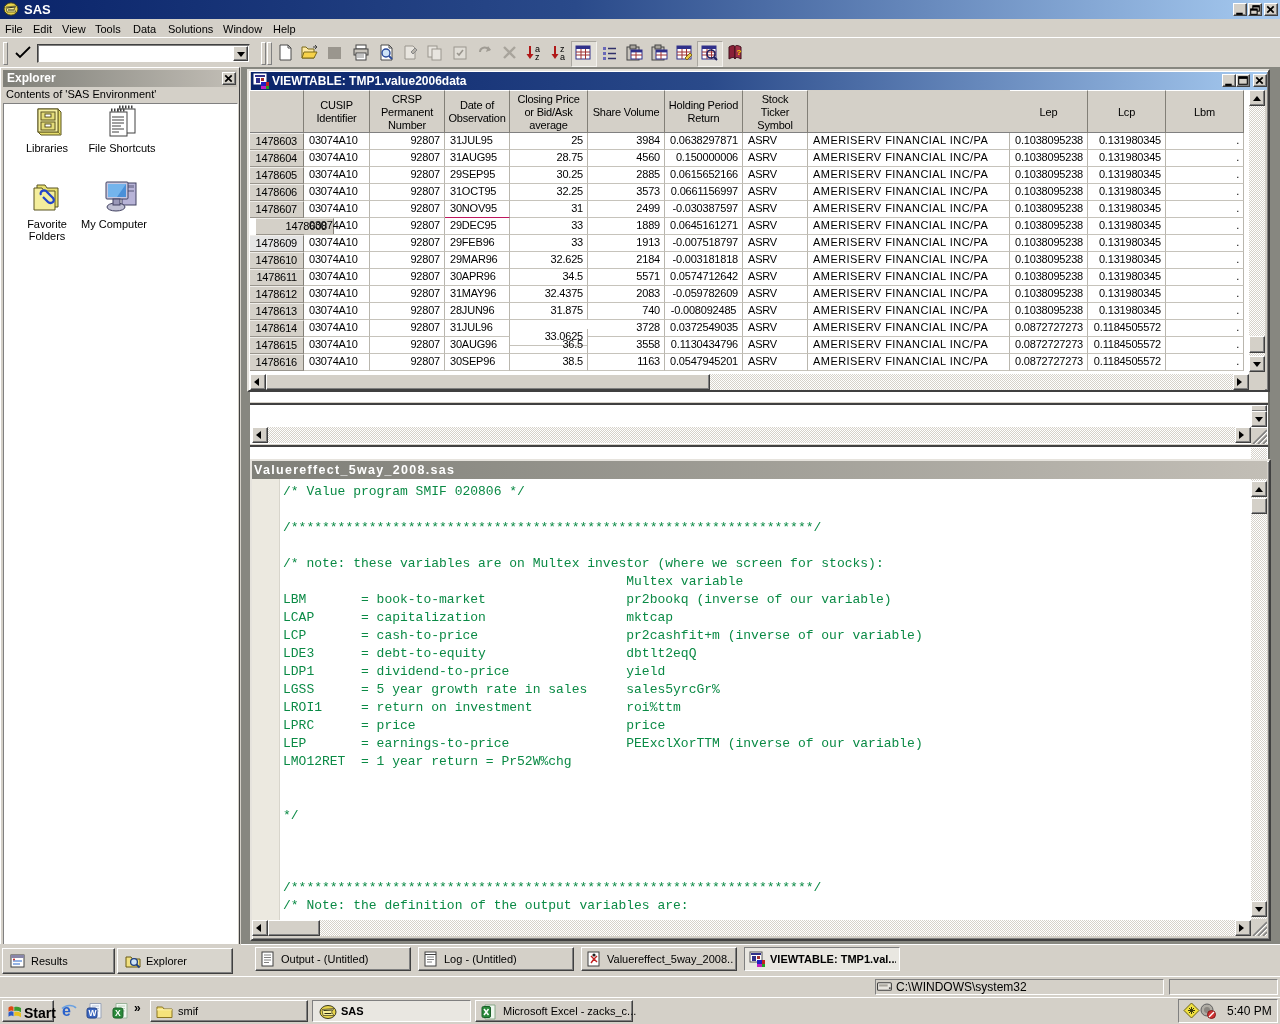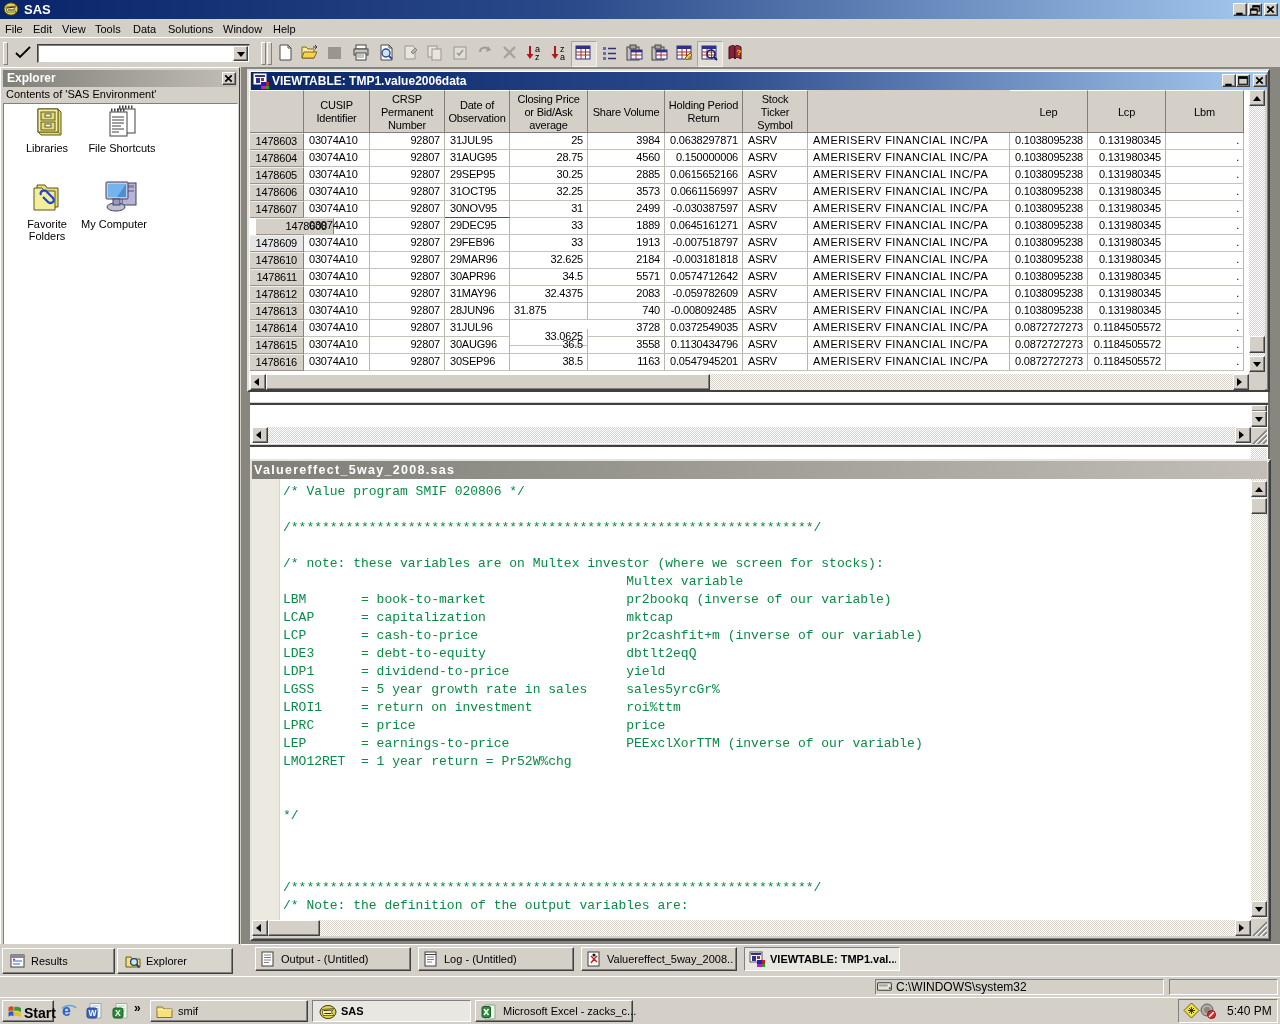--- a/index.html
+++ b/index.html
@@ -380,21 +380,21 @@
 <div class="cell tbt" style="left:665px;top:286px;width:78px;height:17px;border-right:1px solid #b9b6ae;border-bottom:1px solid #c6c3bb;box-sizing:border-box;padding:1px 4px 0 4px;text-align:right">-0.059782609</div>
 <div class="cell tbt" style="left:743px;top:286px;width:65px;height:17px;border-right:1px solid #b9b6ae;border-bottom:1px solid #c6c3bb;box-sizing:border-box;padding:1px 4px 0 5px;text-align:left">ASRV</div>
 <div class="cell tbt" style="left:808px;top:286px;width:202px;height:17px;border-right:1px solid #b9b6ae;border-bottom:1px solid #c6c3bb;box-sizing:border-box;padding:1px 4px 0 5px;text-align:left;letter-spacing:0.45px">AMERISERV FINANCIAL INC/PA</div>
 <div class="cell tbt" style="left:1010px;top:286px;width:78px;height:17px;border-right:1px solid #b9b6ae;border-bottom:1px solid #c6c3bb;box-sizing:border-box;padding:1px 4px 0 4px;text-align:right">0.1038095238</div>
 <div class="cell tbt" style="left:1088px;top:286px;width:78px;height:17px;border-right:1px solid #b9b6ae;border-bottom:1px solid #c6c3bb;box-sizing:border-box;padding:1px 4px 0 4px;text-align:right">0.131980345</div>
 <div class="cell tbt" style="left:1166px;top:286px;width:78px;height:17px;border-right:1px solid #b9b6ae;border-bottom:1px solid #c6c3bb;box-sizing:border-box;padding:1px 4px 0 4px;text-align:right">.</div>
 <div class="cell tbt num" style="left:250px;top:303px;width:54px;height:17px;background:#d4d0c8;border-right:1px solid #827f77;border-bottom:1px solid #9a968e;border-top:1px solid #f0eeea;box-sizing:border-box;padding:1px 6px 0 0">1478613</div>
 <div class="cell tbt" style="left:304px;top:303px;width:66px;height:17px;border-right:1px solid #b9b6ae;border-bottom:1px solid #c6c3bb;box-sizing:border-box;padding:1px 4px 0 5px;text-align:left">03074A10</div>
 <div class="cell tbt" style="left:370px;top:303px;width:75px;height:17px;border-right:1px solid #b9b6ae;border-bottom:1px solid #c6c3bb;box-sizing:border-box;padding:1px 4px 0 4px;text-align:right">92807</div>
 <div class="cell tbt" style="left:445px;top:303px;width:65px;height:17px;border-right:1px solid #b9b6ae;border-bottom:1px solid #c6c3bb;box-sizing:border-box;padding:1px 4px 0 5px;text-align:left">28JUN96</div>
-<div class="cell tbt" style="left:510px;top:303px;width:78px;height:17px;border-right:1px solid #b9b6ae;border-bottom:1px solid #c6c3bb;box-sizing:border-box;padding:1px 4px 0 4px;text-align:left">31.875</div>
+<div class="cell tbt" style="left:510px;top:303px;width:78px;height:17px;border-right:1px solid #b9b6ae;border-bottom:1px solid #c6c3bb;box-sizing:border-box;padding:1px 4px 0 4px;text-align:right">31.875</div>
 <div class="cell tbt" style="left:588px;top:303px;width:77px;height:17px;border-right:1px solid #b9b6ae;border-bottom:1px solid #c6c3bb;box-sizing:border-box;padding:1px 4px 0 4px;text-align:right">740</div>
 <div class="cell tbt" style="left:665px;top:303px;width:78px;height:17px;border-right:1px solid #b9b6ae;border-bottom:1px solid #c6c3bb;box-sizing:border-box;padding:1px 4px 0 4px;text-align:center">-0.008092485</div>
 <div class="cell tbt" style="left:743px;top:303px;width:65px;height:17px;border-right:1px solid #b9b6ae;border-bottom:1px solid #c6c3bb;box-sizing:border-box;padding:1px 4px 0 5px;text-align:left">ASRV</div>
 <div class="cell tbt" style="left:808px;top:303px;width:202px;height:17px;border-right:1px solid #b9b6ae;border-bottom:1px solid #c6c3bb;box-sizing:border-box;padding:1px 4px 0 5px;text-align:left;letter-spacing:0.45px">AMERISERV FINANCIAL INC/PA</div>
 <div class="cell tbt" style="left:1010px;top:303px;width:78px;height:17px;border-right:1px solid #b9b6ae;border-bottom:1px solid #c6c3bb;box-sizing:border-box;padding:1px 4px 0 4px;text-align:right">0.1038095238</div>
 <div class="cell tbt" style="left:1088px;top:303px;width:78px;height:17px;border-right:1px solid #b9b6ae;border-bottom:1px solid #c6c3bb;box-sizing:border-box;padding:1px 4px 0 4px;text-align:right">0.131980345</div>
 <div class="cell tbt" style="left:1166px;top:303px;width:78px;height:17px;border-right:1px solid #b9b6ae;border-bottom:1px solid #c6c3bb;box-sizing:border-box;padding:1px 4px 0 4px;text-align:right">.</div>
 <div class="cell tbt num" style="left:250px;top:320px;width:54px;height:17px;background:#d4d0c8;border-right:1px solid #827f77;border-bottom:1px solid #9a968e;border-top:1px solid #f0eeea;box-sizing:border-box;padding:1px 6px 0 0">1478614</div>
 <div class="cell tbt" style="left:304px;top:320px;width:66px;height:17px;border-right:1px solid #b9b6ae;border-bottom:1px solid #c6c3bb;box-sizing:border-box;padding:1px 4px 0 5px;text-align:left">03074A10</div>
 <div class="cell tbt" style="left:370px;top:320px;width:75px;height:17px;border-right:1px solid #b9b6ae;border-bottom:1px solid #c6c3bb;box-sizing:border-box;padding:1px 4px 0 4px;text-align:right">92807</div>

